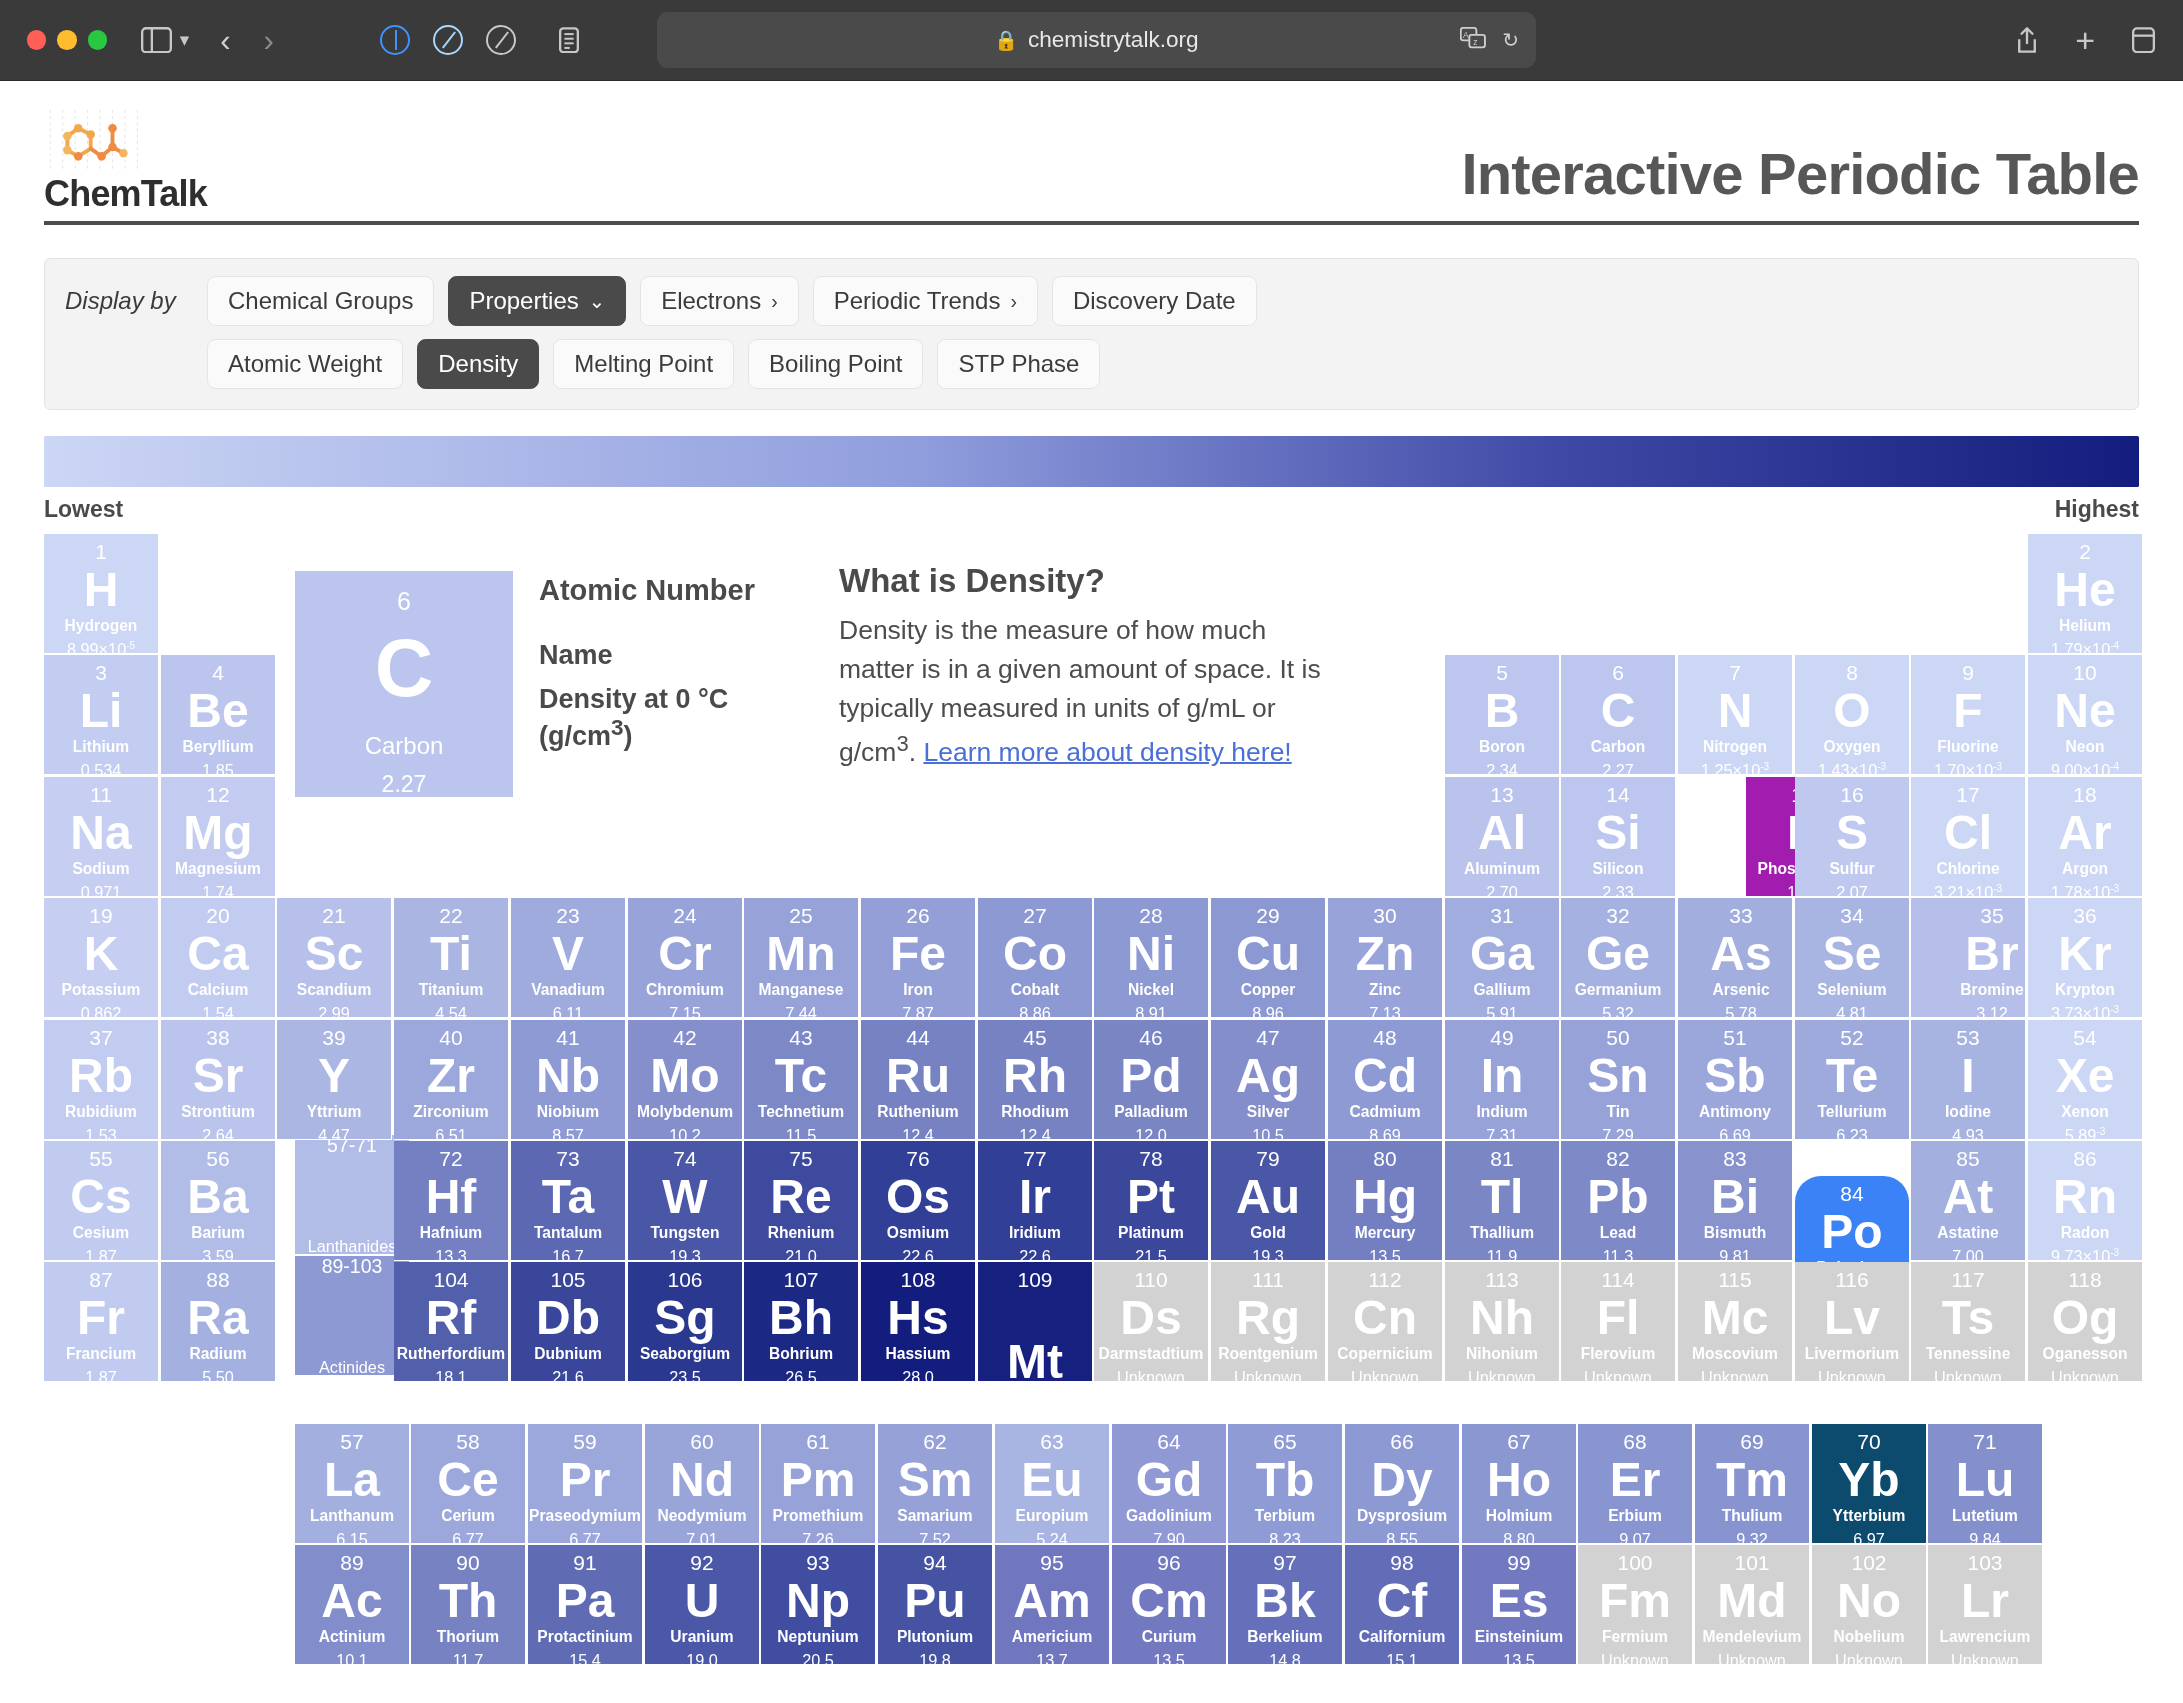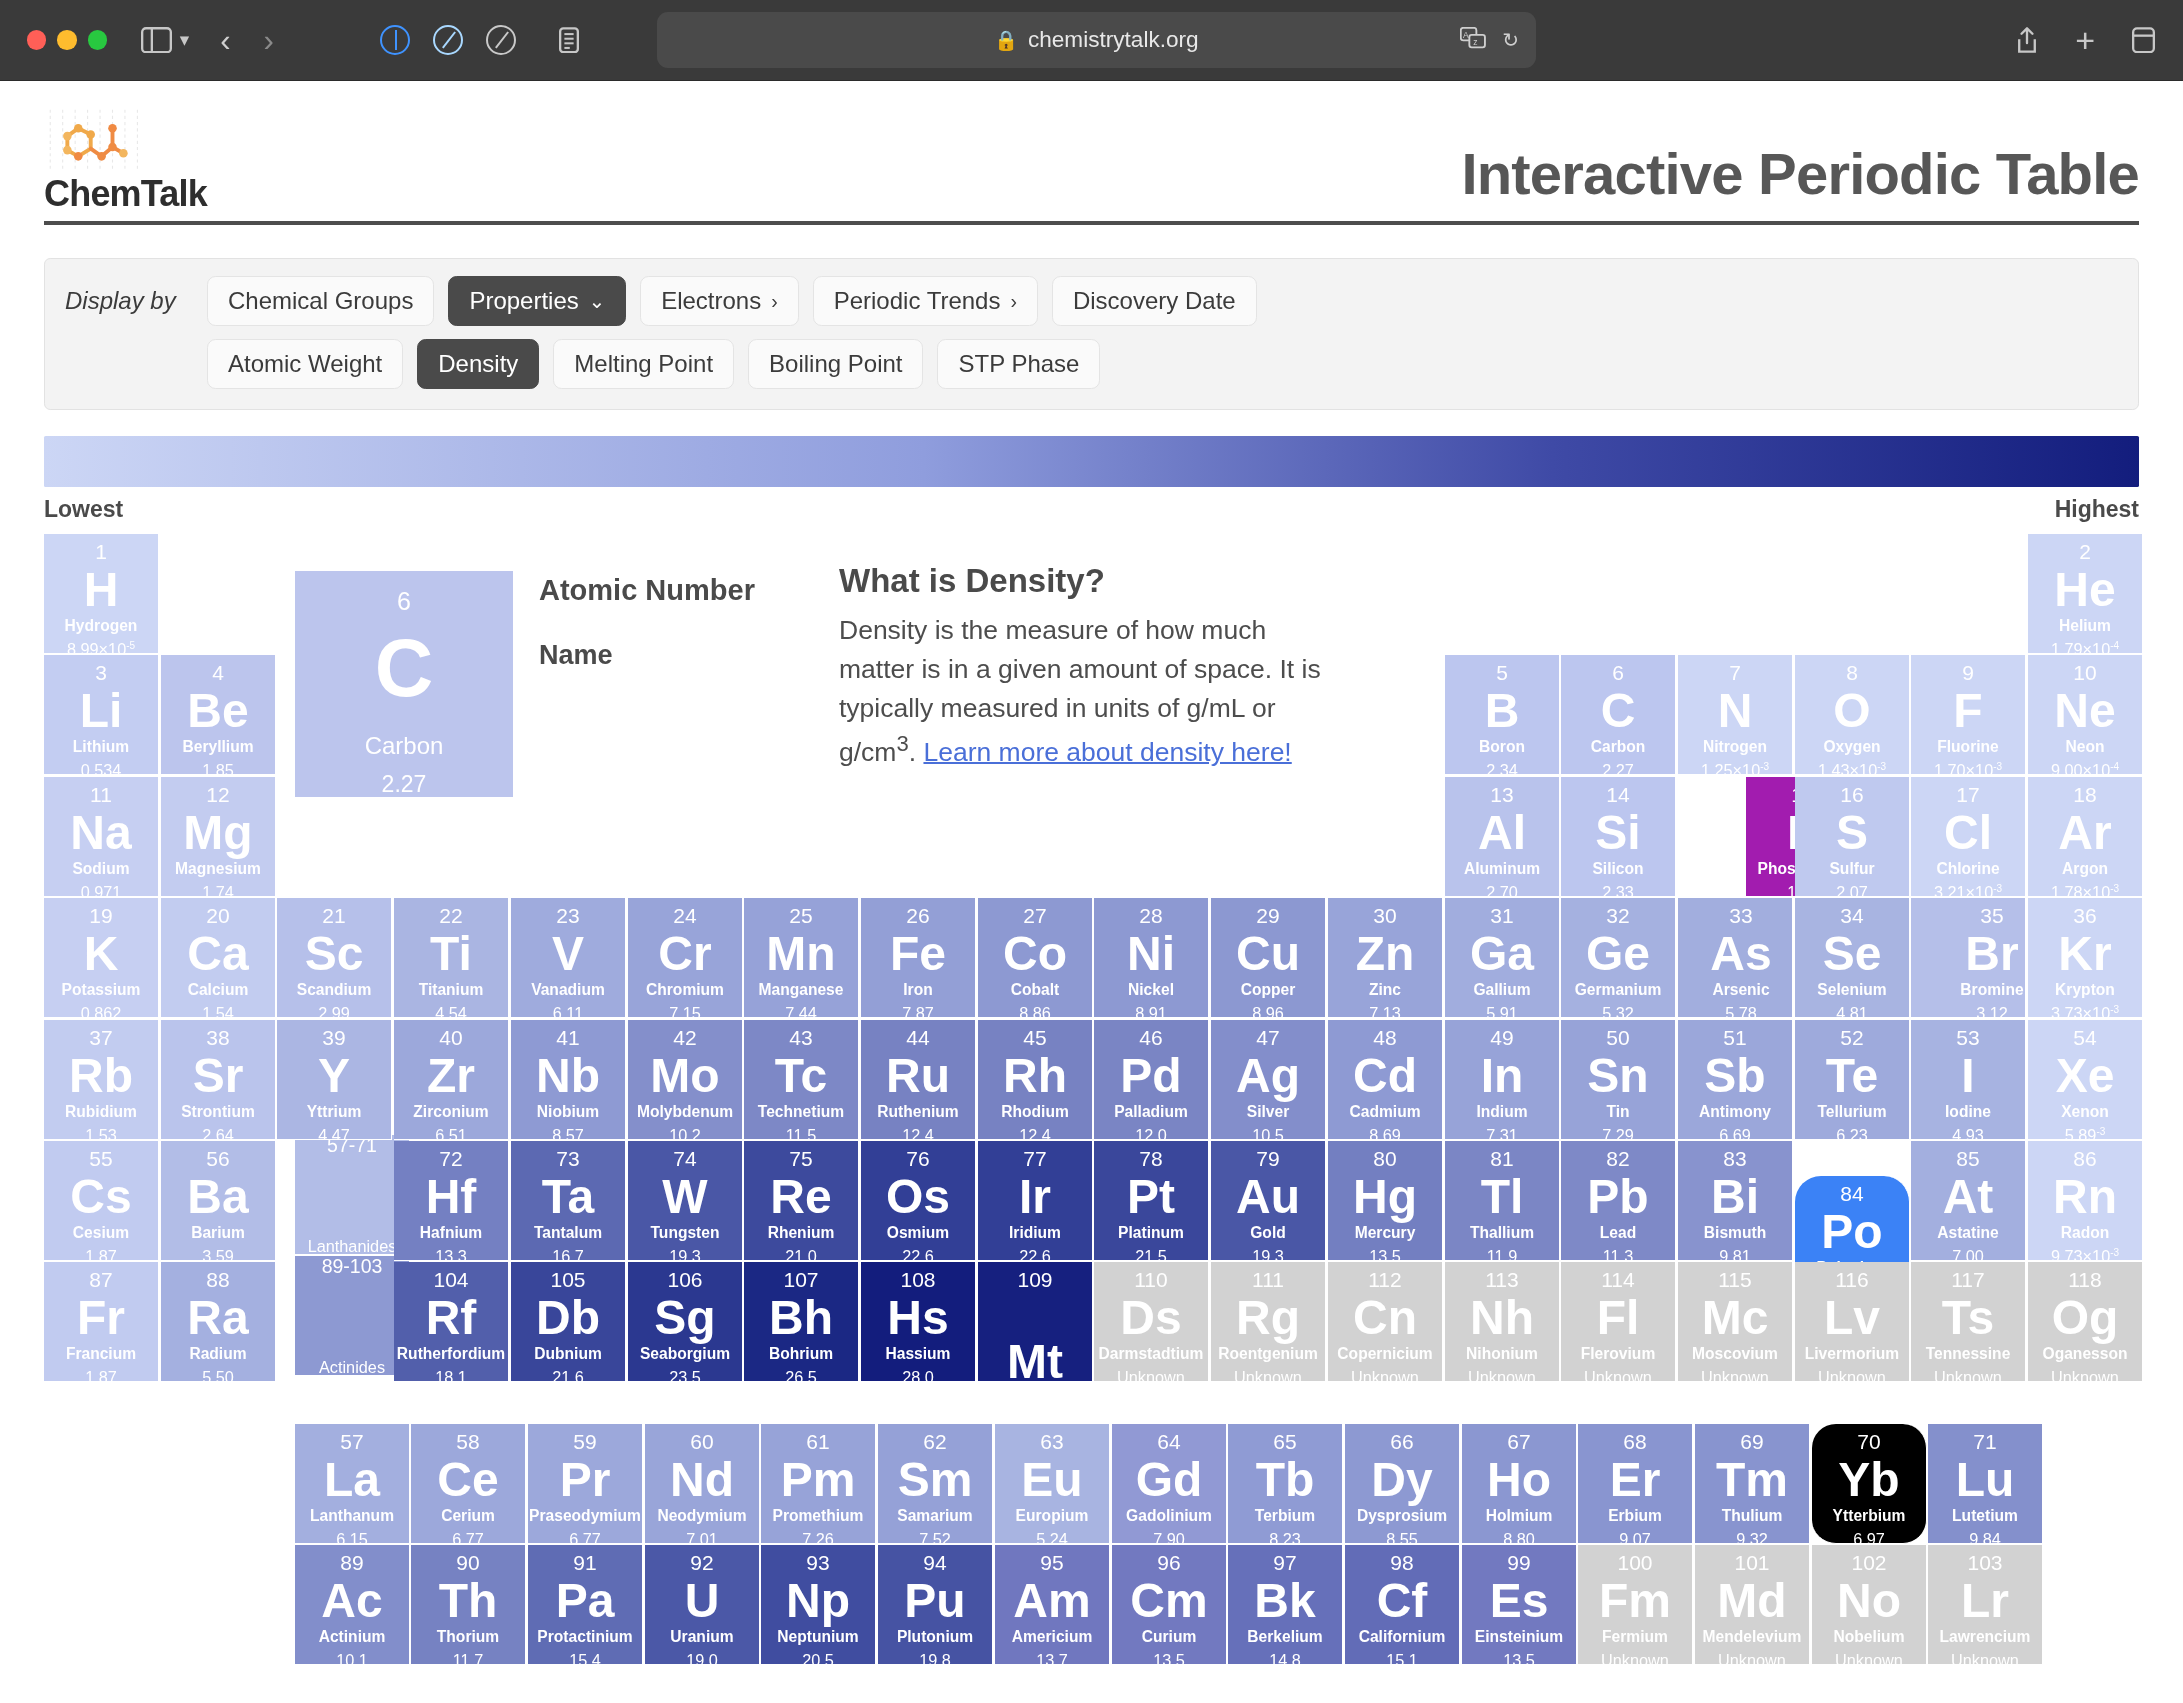--- a/index.html
+++ b/index.html
@@ -321,20 +321,21 @@
     <div class="legend-card">
       <div class="num">6</div>
       <div class="sym">C</div>
       <div class="nm">Carbon</div>
       <div class="val">2.27</div>
     </div>
 
     <div class="legend-keys">
       <div class="k1">Atomic Number</div>
       <div class="k3">Name</div>
+      <div class="k4">Density at 0 °C (g/cm<sup>3</sup>)</div>
     </div>
 
     <div class="info-panel">
       <h3>What is Density?</h3>
       <p>
         <span>Density is the measure of how much matter is in a given amount of space. It is typically measured in units of g/mL or g/cm</span><sup>3</sup><span>. </span><a href="#">Learn more about density here!</a>
       </p>
     </div>
 
     <div class="cell placeholder" style="left:251px; top:601px; background:#b2bde7;">
@@ -947,21 +948,21 @@
         <div class="sym">Er</div>
         <div class="nm">Erbium</div>
         <div class="val">9.07</div>
       </div>
       <div class="cell" style="left: 1651px; top: 0px; background: rgb(136, 148, 207);">
         <div class="num">69</div>
         <div class="sym">Tm</div>
         <div class="nm">Thulium</div>
         <div class="val">9.32</div>
       </div>
-      <div class="cell" style="left: 1768px; top: 0px; background: #000000; border-radius: 24px;">
+      <div class="cell" style="left: 1768px; top: 0px; background: #0c4a6e;">
         <div class="num">70</div>
         <div class="sym">Yb</div>
         <div class="nm">Ytterbium</div>
         <div class="val">6.97</div>
       </div>
       <div class="cell" style="left: 1884px; top: 0px; background: rgb(132, 144, 204);">
         <div class="num">71</div>
         <div class="sym">Lu</div>
         <div class="nm">Lutetium</div>
         <div class="val">9.84</div>

